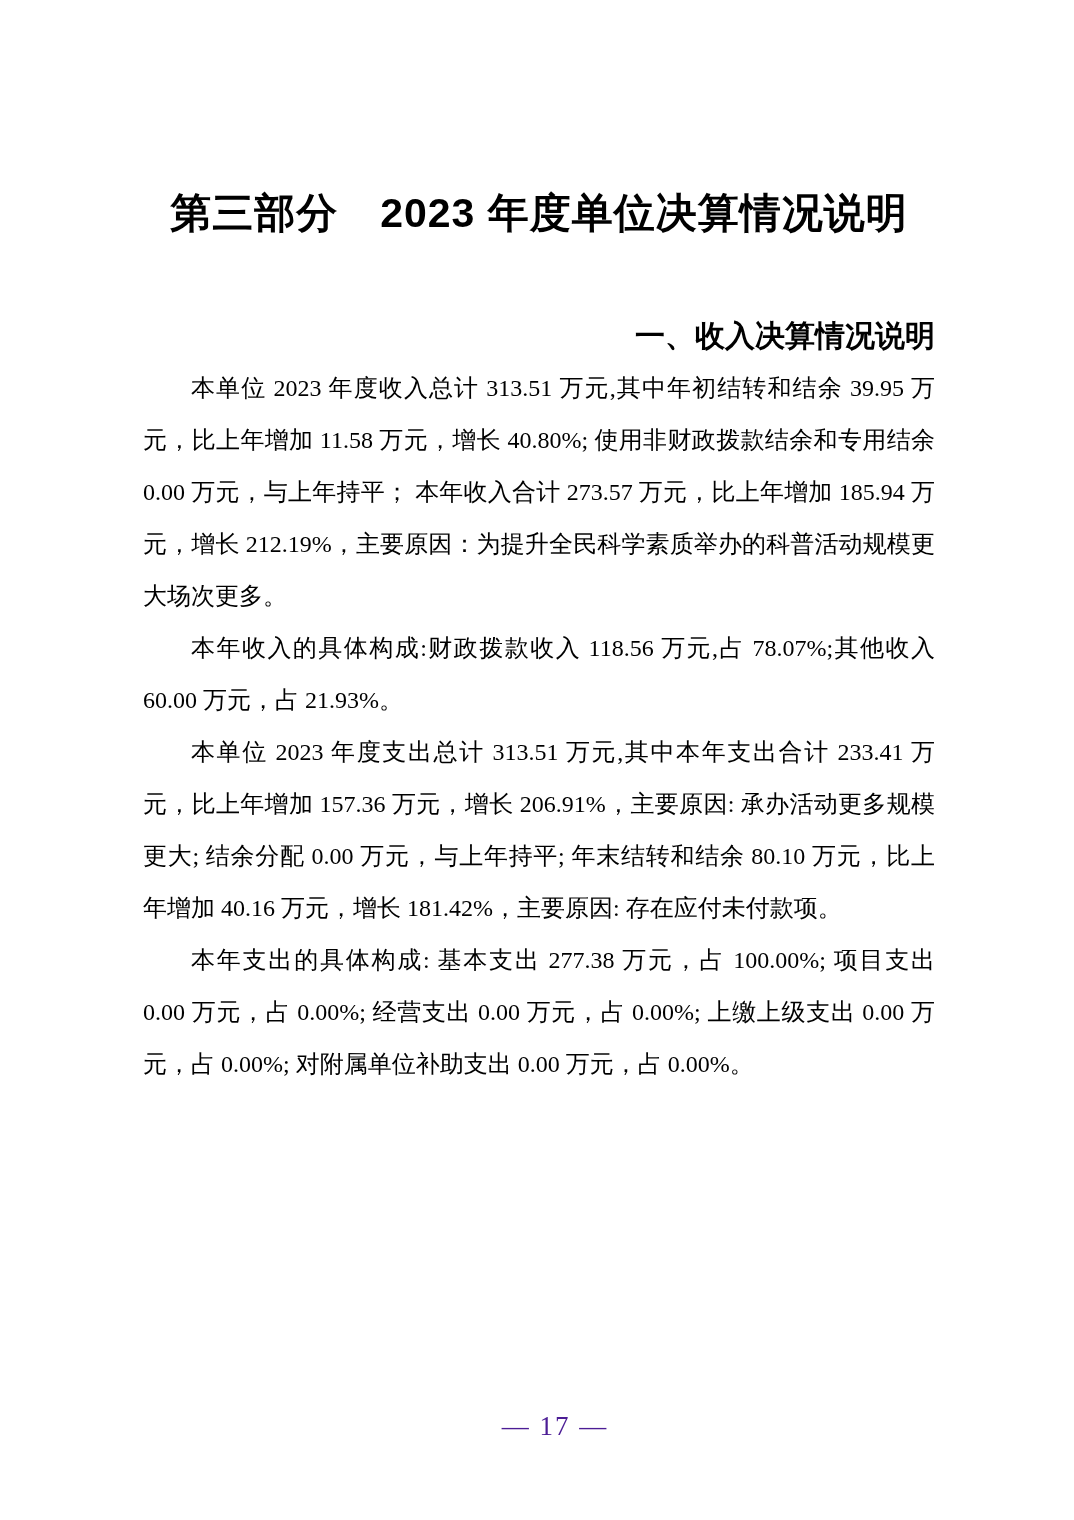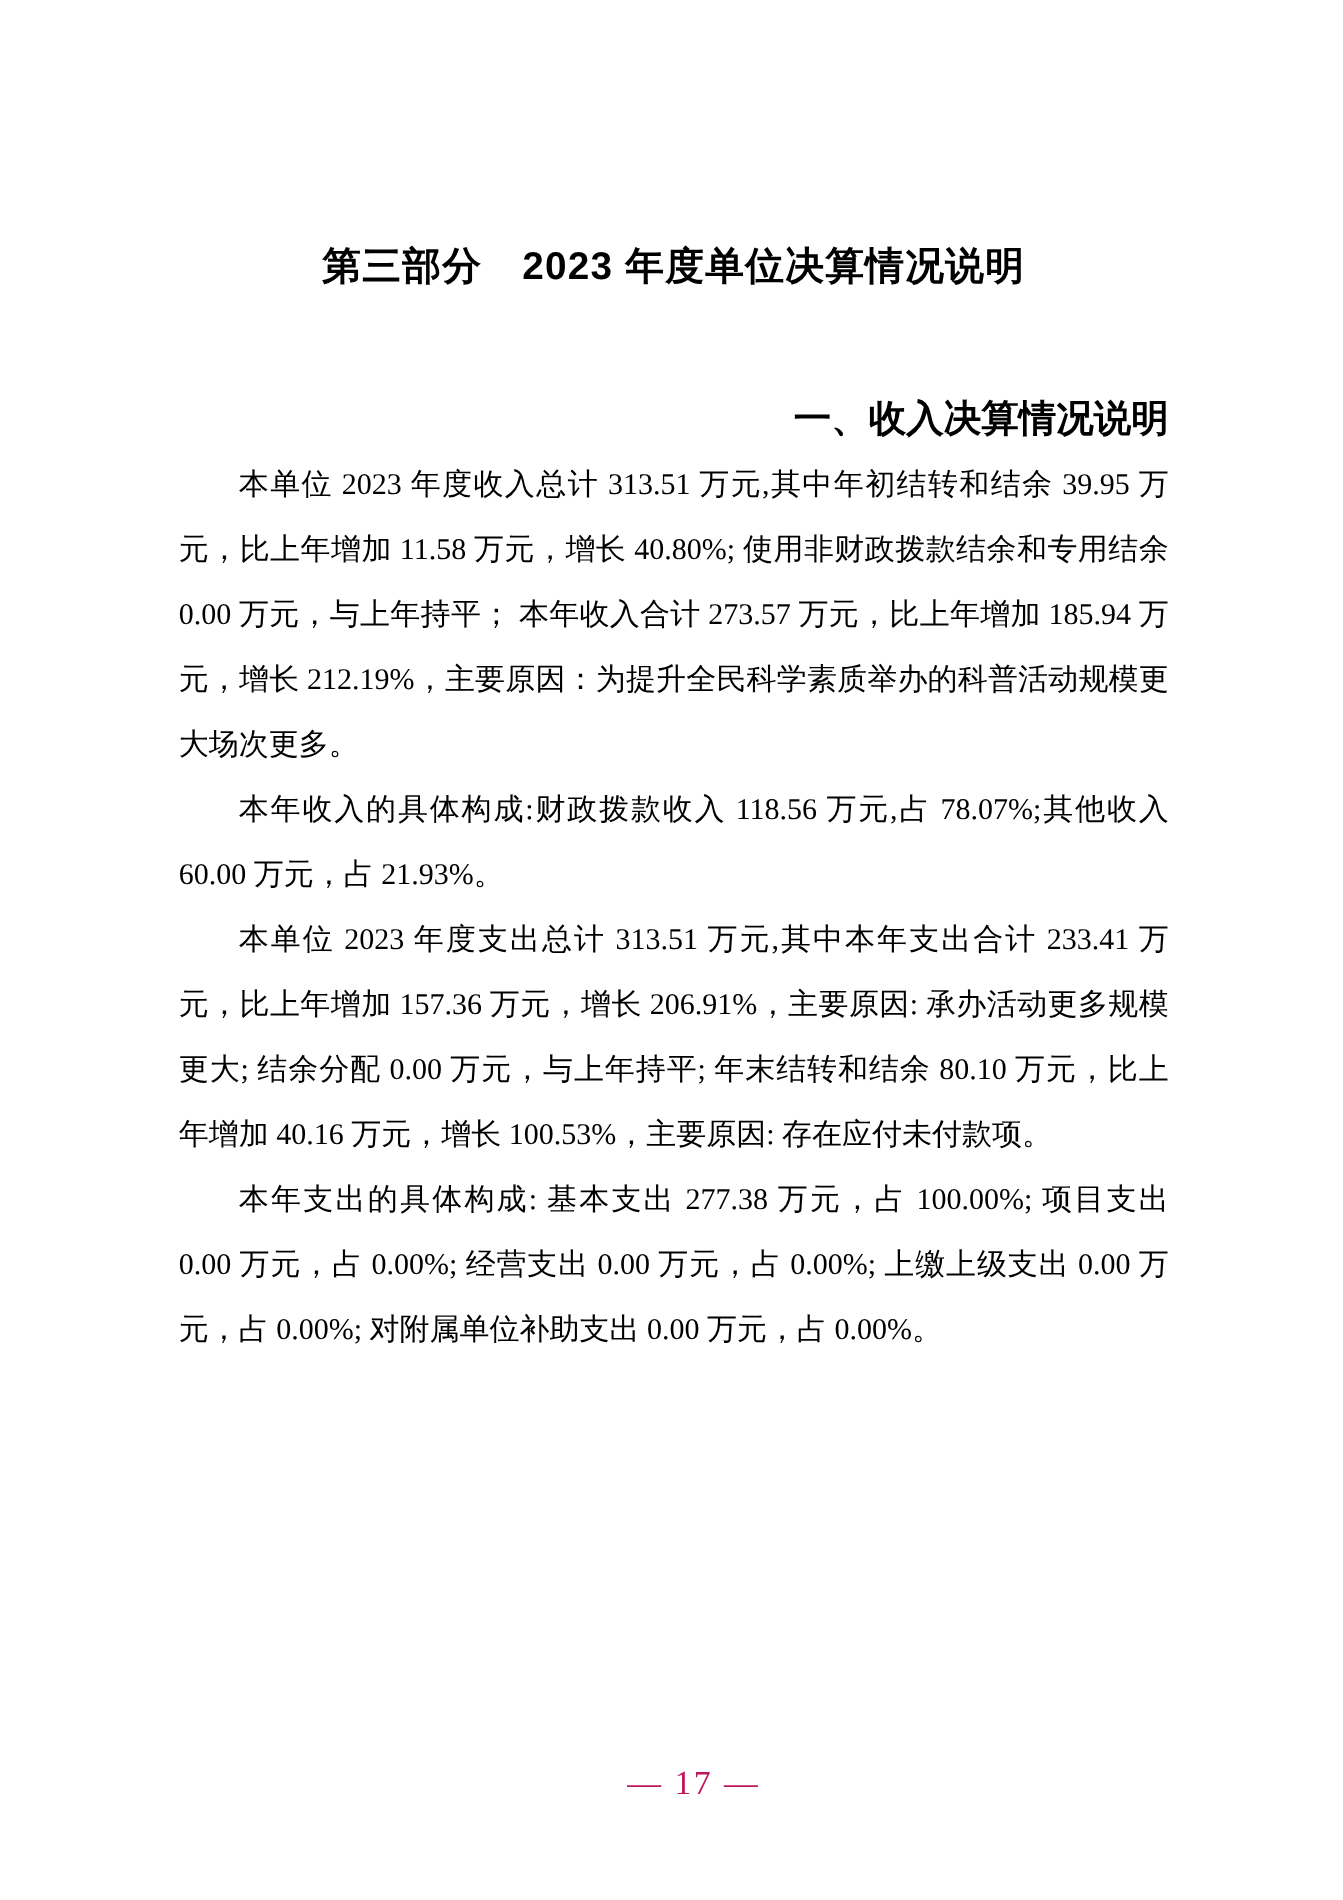--- a/index.html
+++ b/index.html
@@ -13,21 +13,21 @@
     background: #ffffff;
     box-sizing: border-box;
     padding: 188px 139px 0 143px;
     position: relative;
     color: #000000;
     overflow: hidden;
   }
   .doc-title {
     font-family: "Liberation Sans", "DejaVu Sans", sans-serif;
     font-weight: 700;
-    font-size: 31px;
+    font-size: 41px;
     line-height: 50px;
     text-align: center;
     margin: 0 0 72px 0;
     letter-spacing: 1px;
     white-space: nowrap;
   }
   .doc-body {
     font-size: 30px;
     line-height: 52px;
     text-align: justify;
@@ -50,42 +50,42 @@
     text-align: justify;
   }
   .page-footer {
     position: absolute;
     left: 0;
     right: 0;
     bottom: 78px;
     text-align: center;
     font-family: "Liberation Serif", "DejaVu Serif", serif;
     font-size: 27px;
-    color: #be185d;
+    color: #4c1d95;
     letter-spacing: 2px;
     margin-left: 36px;
   }
 </style>
 </head>
 <body>
 
 <div class="page">
 
   <h1 class="doc-title">第三部分　2023 年度单位决算情况说明</h1>
 
   <div class="doc-body">
 
     <section>
       <h2 class="section-heading">一、收入决算情况说明</h2>
       <p class="paragraph">本单位 2023 年度收入总计 313.51 万元,其中年初结转和结余 39.95 万元，比上年增加 11.58 万元，增长 40.80%; 使用非财政拨款结余和专用结余 0.00 万元，与上年持平； 本年收入合计 273.57 万元，比上年增加 185.94 万元，增长 212.19%，主要原因：为提升全民科学素质举办的科普活动规模更大场次更多。</p>
       <p class="paragraph">本年收入的具体构成:财政拨款收入 118.56 万元,占 78.07%;其他收入 60.00 万元，占 21.93%。</p>
     </section>
 
     <section>
-      <p class="paragraph">本单位 2023 年度支出总计 313.51 万元,其中本年支出合计 233.41 万元，比上年增加 157.36 万元，增长 206.91%，主要原因: 承办活动更多规模更大; 结余分配 0.00 万元，与上年持平; 年末结转和结余 80.10 万元，比上年增加 40.16 万元，增长 100.53%，主要原因: 存在应付未付款项。</p>
+      <p class="paragraph">本单位 2023 年度支出总计 313.51 万元,其中本年支出合计 233.41 万元，比上年增加 157.36 万元，增长 206.91%，主要原因: 承办活动更多规模更大; 结余分配 0.00 万元，与上年持平; 年末结转和结余 80.10 万元，比上年增加 40.16 万元，增长 181.42%，主要原因: 存在应付未付款项。</p>
       <p class="paragraph">本年支出的具体构成: 基本支出 277.38 万元，占 100.00%; 项目支出 0.00 万元，占 0.00%; 经营支出 0.00 万元，占 0.00%; 上缴上级支出 0.00 万元，占 0.00%; 对附属单位补助支出 0.00 万元，占 0.00%。</p>
     </section>
 
 
   </div>
 
   <div class="page-footer">— 17 —</div>
 
 </div>
 

